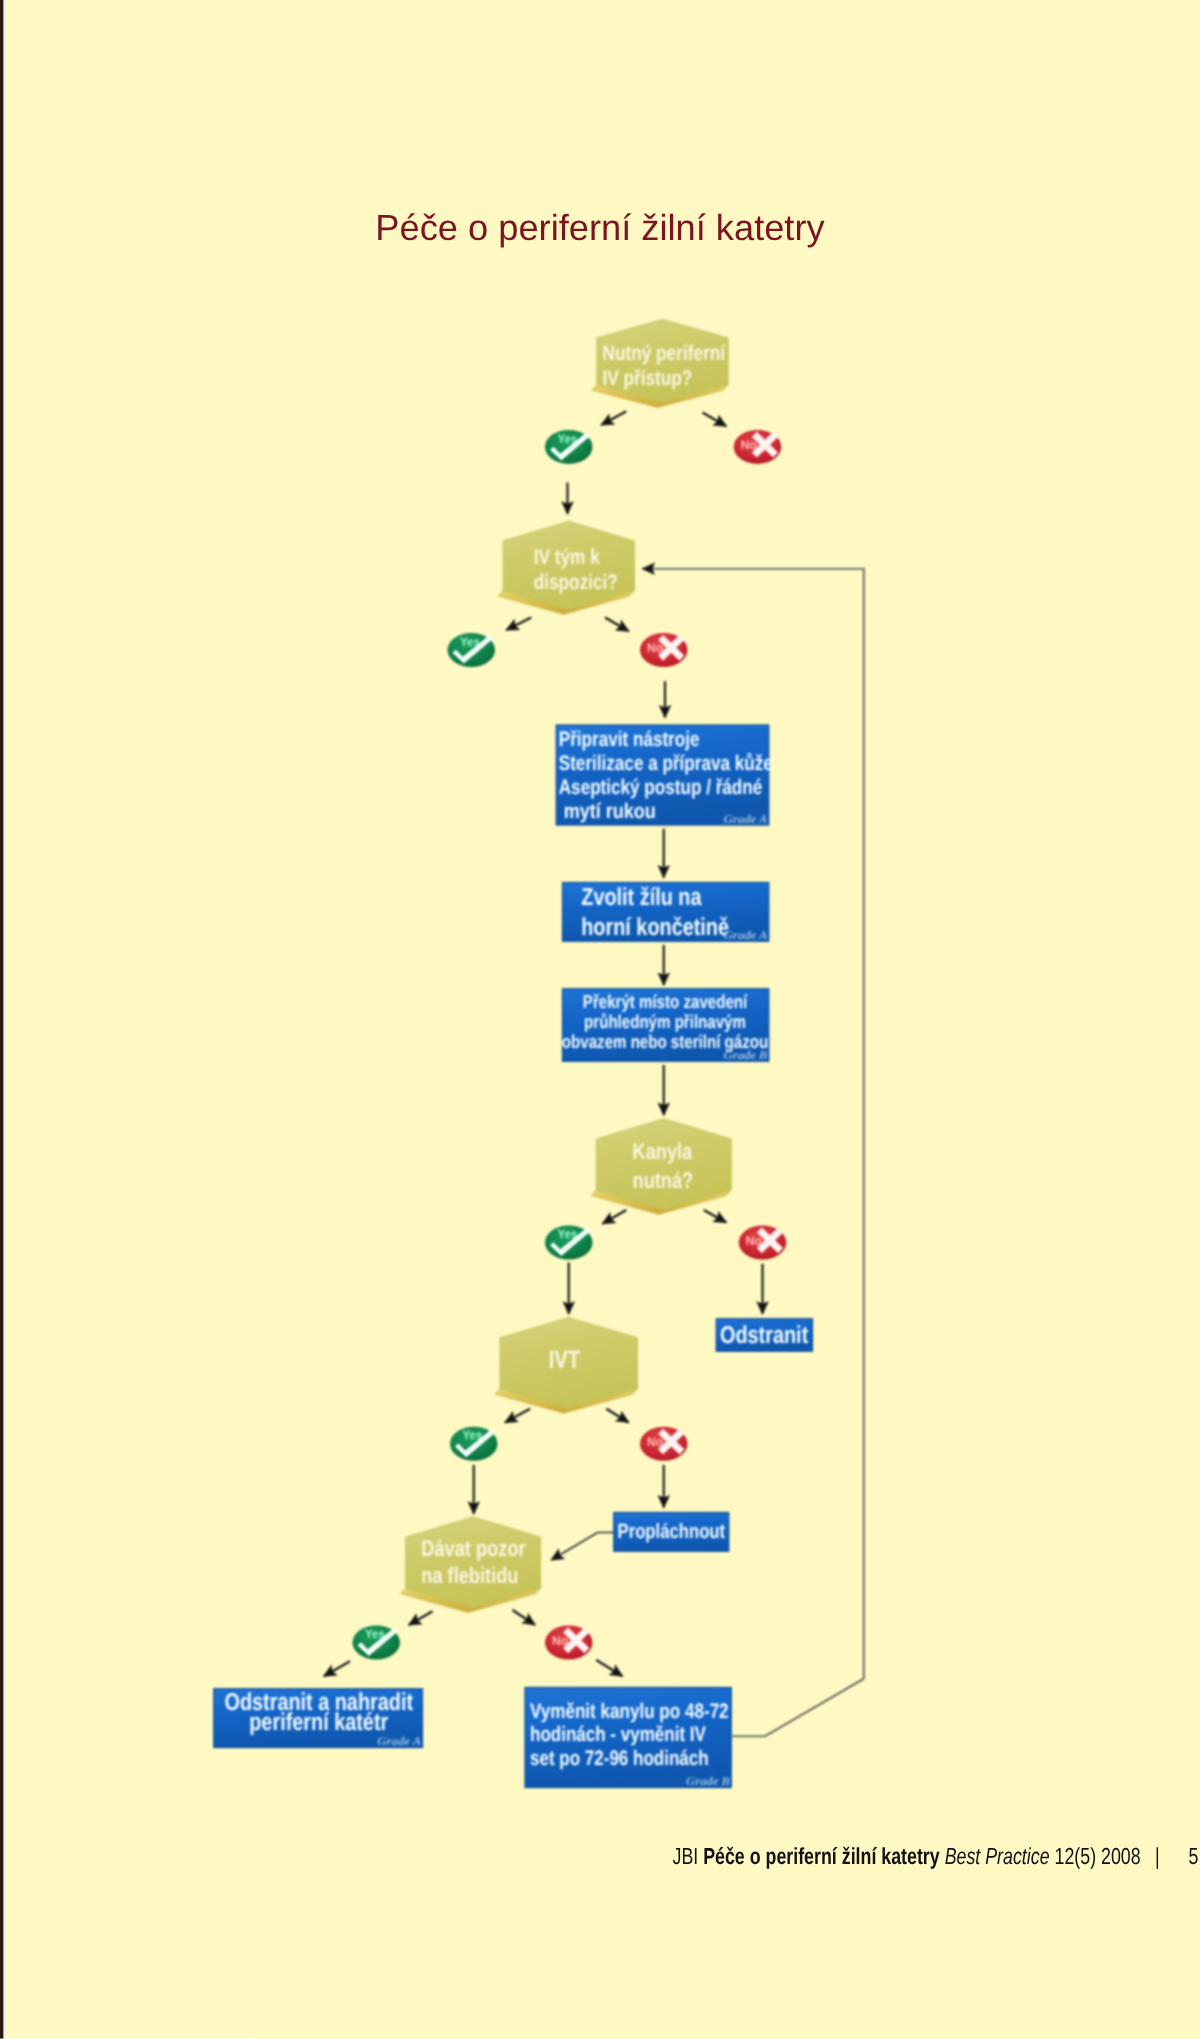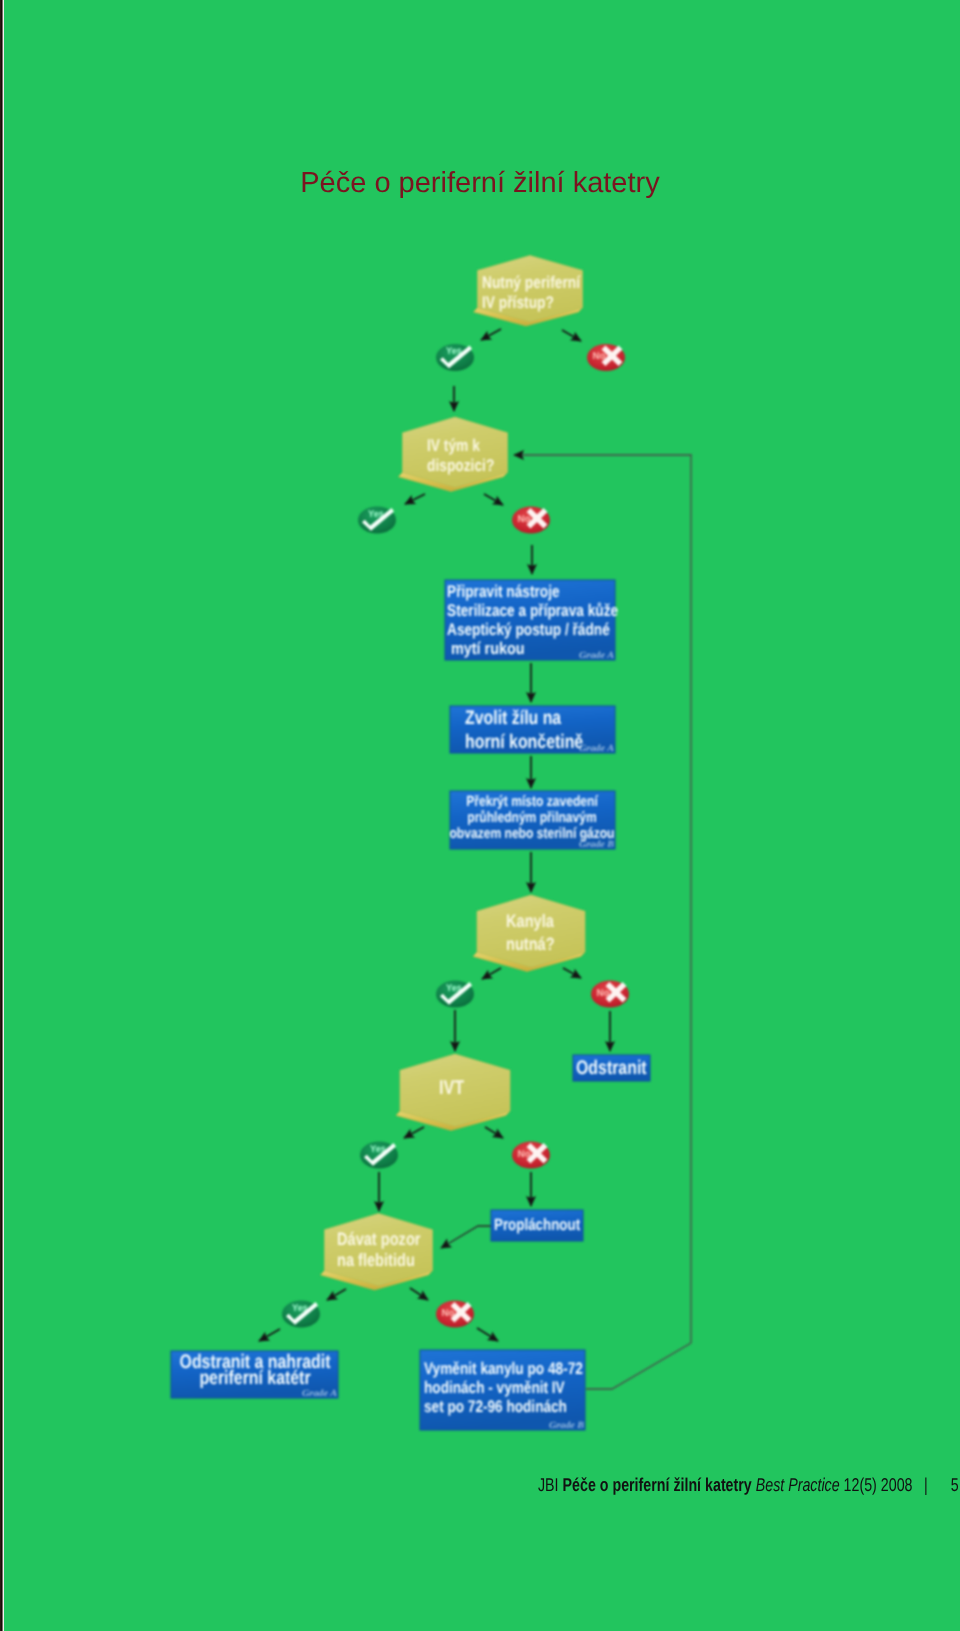--- a/index.html
+++ b/index.html
@@ -1,20 +1,20 @@
 <!DOCTYPE html>
 <html><head>
 <meta charset="utf-8">
 <title>Péče o periferní žilní katetry</title>
 <style>
   html,body{margin:0;padding:0;}
   body{width:960px;height:1631px;background:#ffffff;overflow:hidden;position:relative;
        font-family:"Liberation Sans", sans-serif;
        -webkit-font-smoothing:antialiased;text-rendering:geometricPrecision;}
-  .page{position:absolute;left:0;top:0;width:960px;height:1631px;background:#22c55e;}
+  .page{position:absolute;left:0;top:0;width:960px;height:1631px;background:#fef9c3;}
   .edgeline{position:absolute;left:0;top:0;width:4px;height:1631px;
             background:linear-gradient(90deg,#2d1512 0%,#2d1512 25%,#0d0302 45%,
                        #8a7b78 65%,#efe9e8 82%,#fdfbfb 100%);}
   .title{position:absolute;left:0;top:167px;width:960px;text-align:center;
          color:#7b1420;font-size:29px;font-weight:400;
          font-family:"Liberation Sans",sans-serif;}
   #flow{position:absolute;left:0;top:0;width:768px;height:1631px;filter:blur(0.8px);}
   #flow svg{display:block;}
   .footer{position:absolute;left:538px;top:1474px;width:600px;height:22px;
           font-size:18.5px;color:#111;white-space:nowrap;

